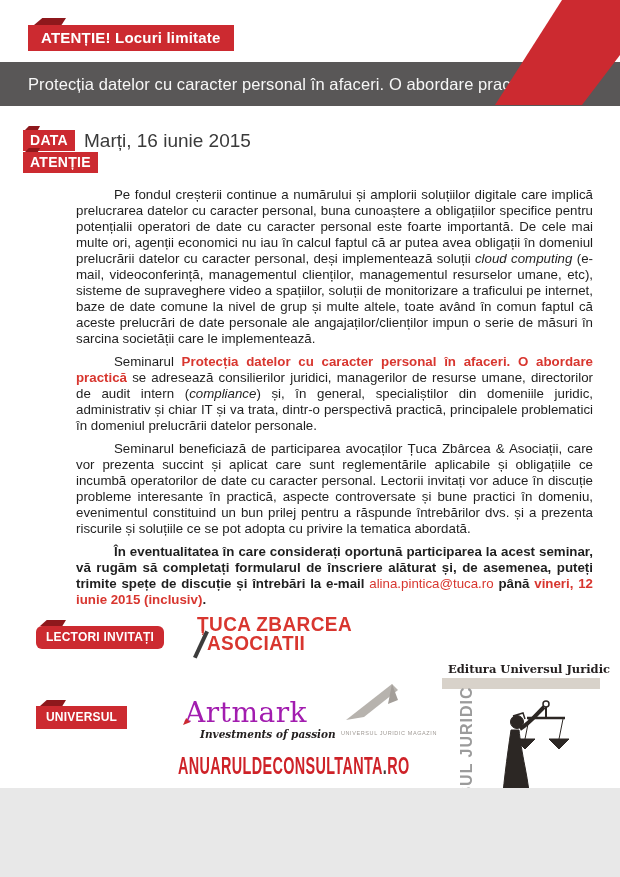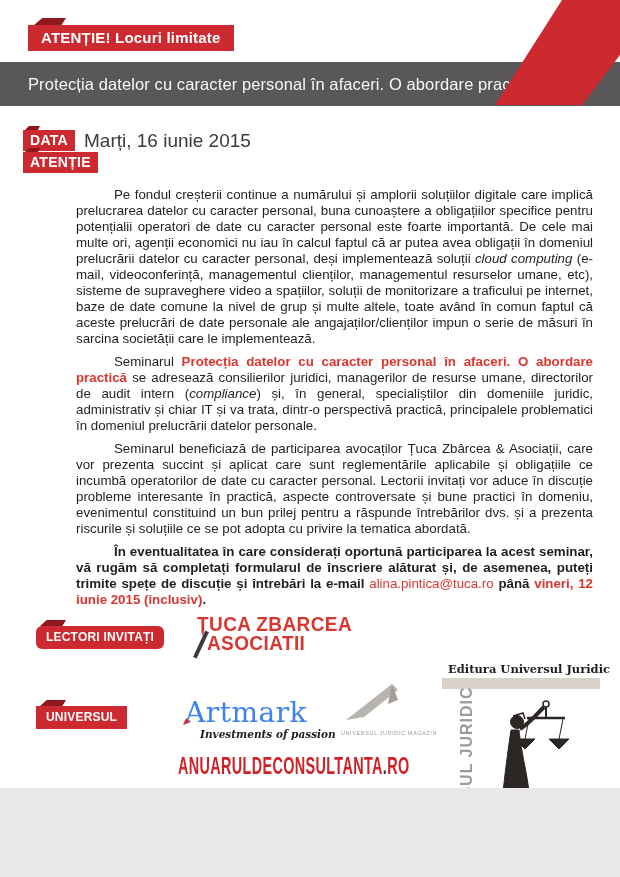--- a/index.html
+++ b/index.html
@@ -61,21 +61,21 @@
   .editura-bar{position:absolute;left:442px;top:678px;width:158px;height:11px;background:#d8d2ca;}
   .uj-logo{position:absolute;left:455px;top:697px;width:125px;height:173px;}
   .uj-vertical{position:absolute;left:3px;top:5px;height:162px;writing-mode:vertical-rl;
     transform:rotate(180deg);font-weight:bold;font-size:16px;letter-spacing:1px;color:var(--gray-logo);
     white-space:nowrap;}
   .statue-svg{position:absolute;left:32px;top:0px;}
   .registered-mark{position:absolute;right:0px;bottom:30px;font-size:7px;color:#444;}
 
   
   .artmark-logo{position:absolute;left:182px;top:698px;width:128px;text-align:center;}
-  .artmark-name{font-family:"DejaVu Serif","Liberation Serif",serif;font-size:28px;color:#3b82f6;
+  .artmark-name{font-family:"DejaVu Serif","Liberation Serif",serif;font-size:28px;color:#a21caf;
     letter-spacing:.5px;line-height:30px;}
   .artmark-a{position:relative;}
   .artmark-a::before{content:"";position:absolute;left:-2px;bottom:4px;width:7px;height:7px;
     background:var(--accent-red);clip-path:polygon(0 100%,100% 60%,45% 0);}
   .artmark-tagline{font-family:"DejaVu Serif","Liberation Serif",serif;font-style:italic;font-weight:bold;
     font-size:10.5px;color:#242020;margin-top:0px;padding-left:18px;white-space:nowrap;}
 
   
   .ujmag-logo{position:absolute;left:322px;top:680px;width:115px;height:60px;}
   .ujmag-shape{position:absolute;left:22px;top:0;}

